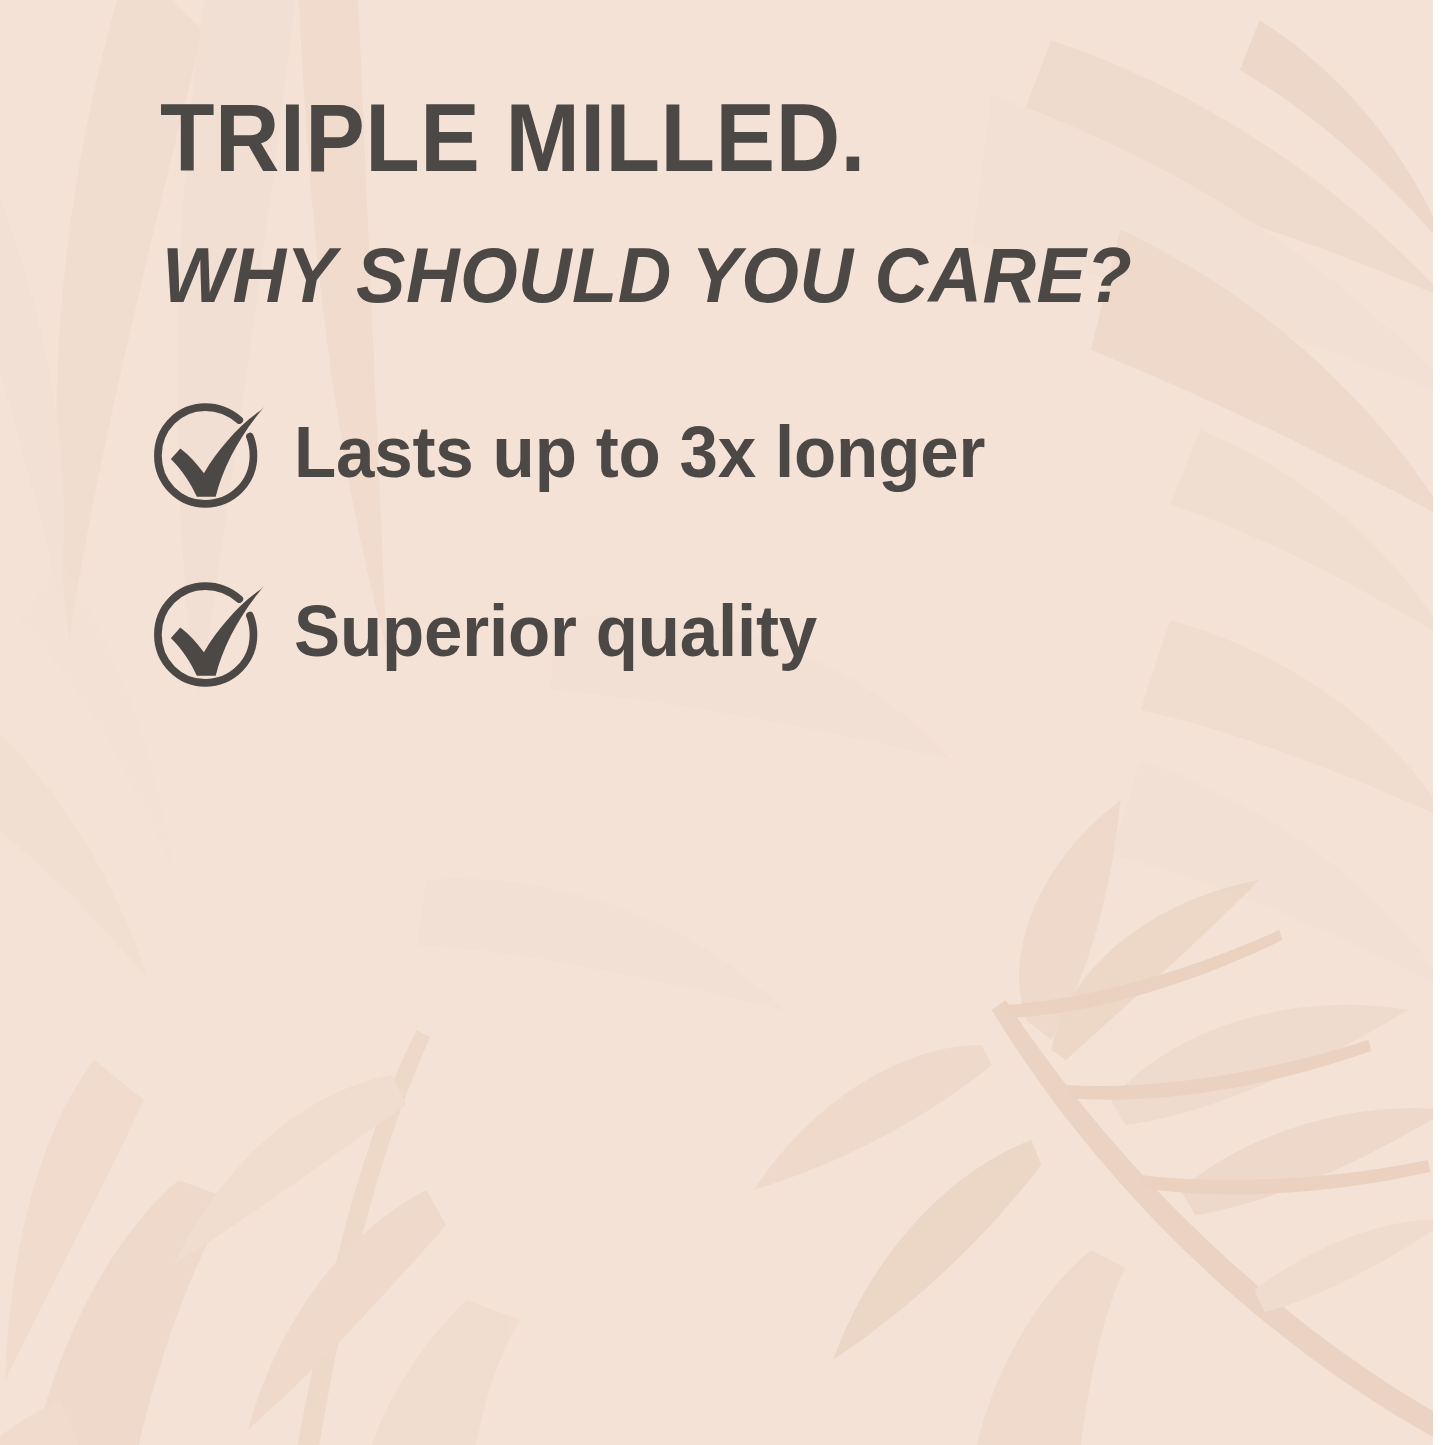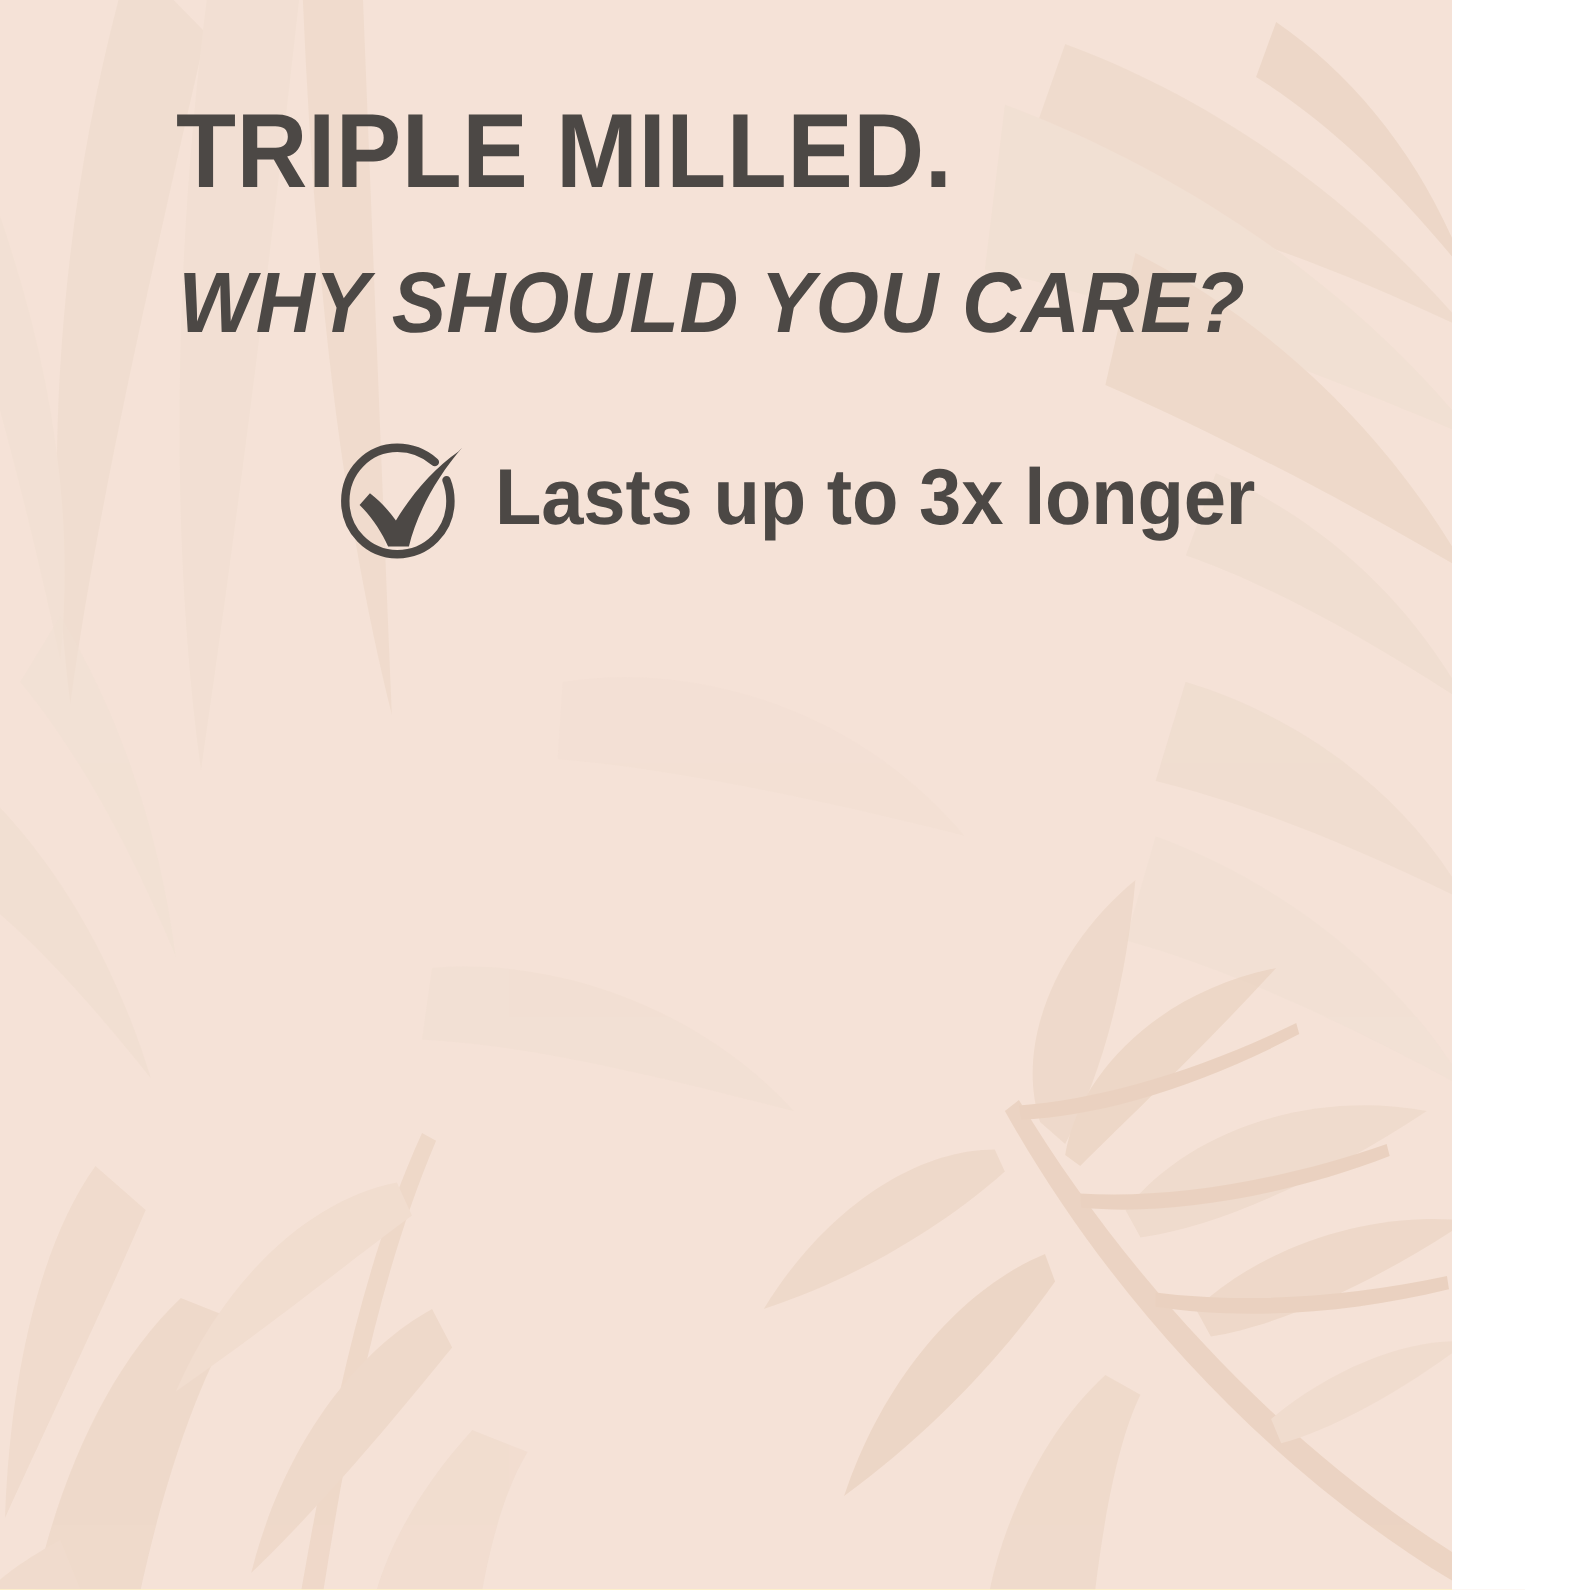--- a/index.html
+++ b/index.html
@@ -3,24 +3,24 @@
 <meta charset="utf-8">
 <style>
   html, body {
     margin: 0;
     padding: 0;
     background: #ffffff;
   }
 
   .poster {
     position: relative;
-    width: 1320px;
+    width: 1433px;
     height: 1445px;
     overflow: hidden;
-    background: #fde047;
+    background: #86efac;
     font-family: "Liberation Sans", sans-serif;
   }
 
   
   .bg-leaves {
     position: absolute;
     inset: 0;
     width: 100%;
     height: 100%;
     z-index: 0;
@@ -75,21 +75,20 @@
     list-style: none;
     margin: 0;
     padding: 0;
   }
 
   .benefit-item {
     display: flex;
     align-items: flex-start;
     min-height: 120px;
     margin-bottom: 59px;
-    justify-content: flex-end;
   }
   .benefit-item:last-child { margin-bottom: 0; }
 
   .check-icon {
     flex: 0 0 auto;
     width: 118px;
     height: 118px;
     margin-right: 24px;
     margin-top: 2px;
     display: block;
@@ -186,18 +185,25 @@
 
       <li class="benefit-item">
         <svg class="check-icon" viewBox="0 0 100 100" aria-hidden="true">
           <path d="M 74 17 C 66 10, 56 6, 45 6 C 23 6, 5 24, 5 47 C 5 70, 23 88, 45 88 C 68 88, 86 70, 86 47 C 86 41, 85 36, 83 31" fill="none" stroke="#4c4845" stroke-width="6.5" stroke-linecap="round"></path>
           <path d="M 92 9 C 74 21, 56 42, 44 62 C 38 54, 32 47, 24 41 L 16 50 C 26 60, 33 71, 38 82 L 54 82 C 60 57, 75 29, 95 6 Z" fill="#4c4845"></path>
         </svg>
         <span class="benefit-label">Lasts up to 3x longer</span>
       </li>
 
 
+      <li class="benefit-item">
+        <svg class="check-icon" viewBox="0 0 100 100" aria-hidden="true">
+          <path d="M 74 17 C 66 10, 56 6, 45 6 C 23 6, 5 24, 5 47 C 5 70, 23 88, 45 88 C 68 88, 86 70, 86 47 C 86 41, 85 36, 83 31" fill="none" stroke="#4c4845" stroke-width="6.5" stroke-linecap="round"></path>
+          <path d="M 92 9 C 74 21, 56 42, 44 62 C 38 54, 32 47, 24 41 L 16 50 C 26 60, 33 71, 38 82 L 54 82 C 60 57, 75 29, 95 6 Z" fill="#4c4845"></path>
+        </svg>
+        <span class="benefit-label">Superior quality</span>
+      </li>
 
 
 
     </ul>
   </div>
 </div>
 
 </body></html>

